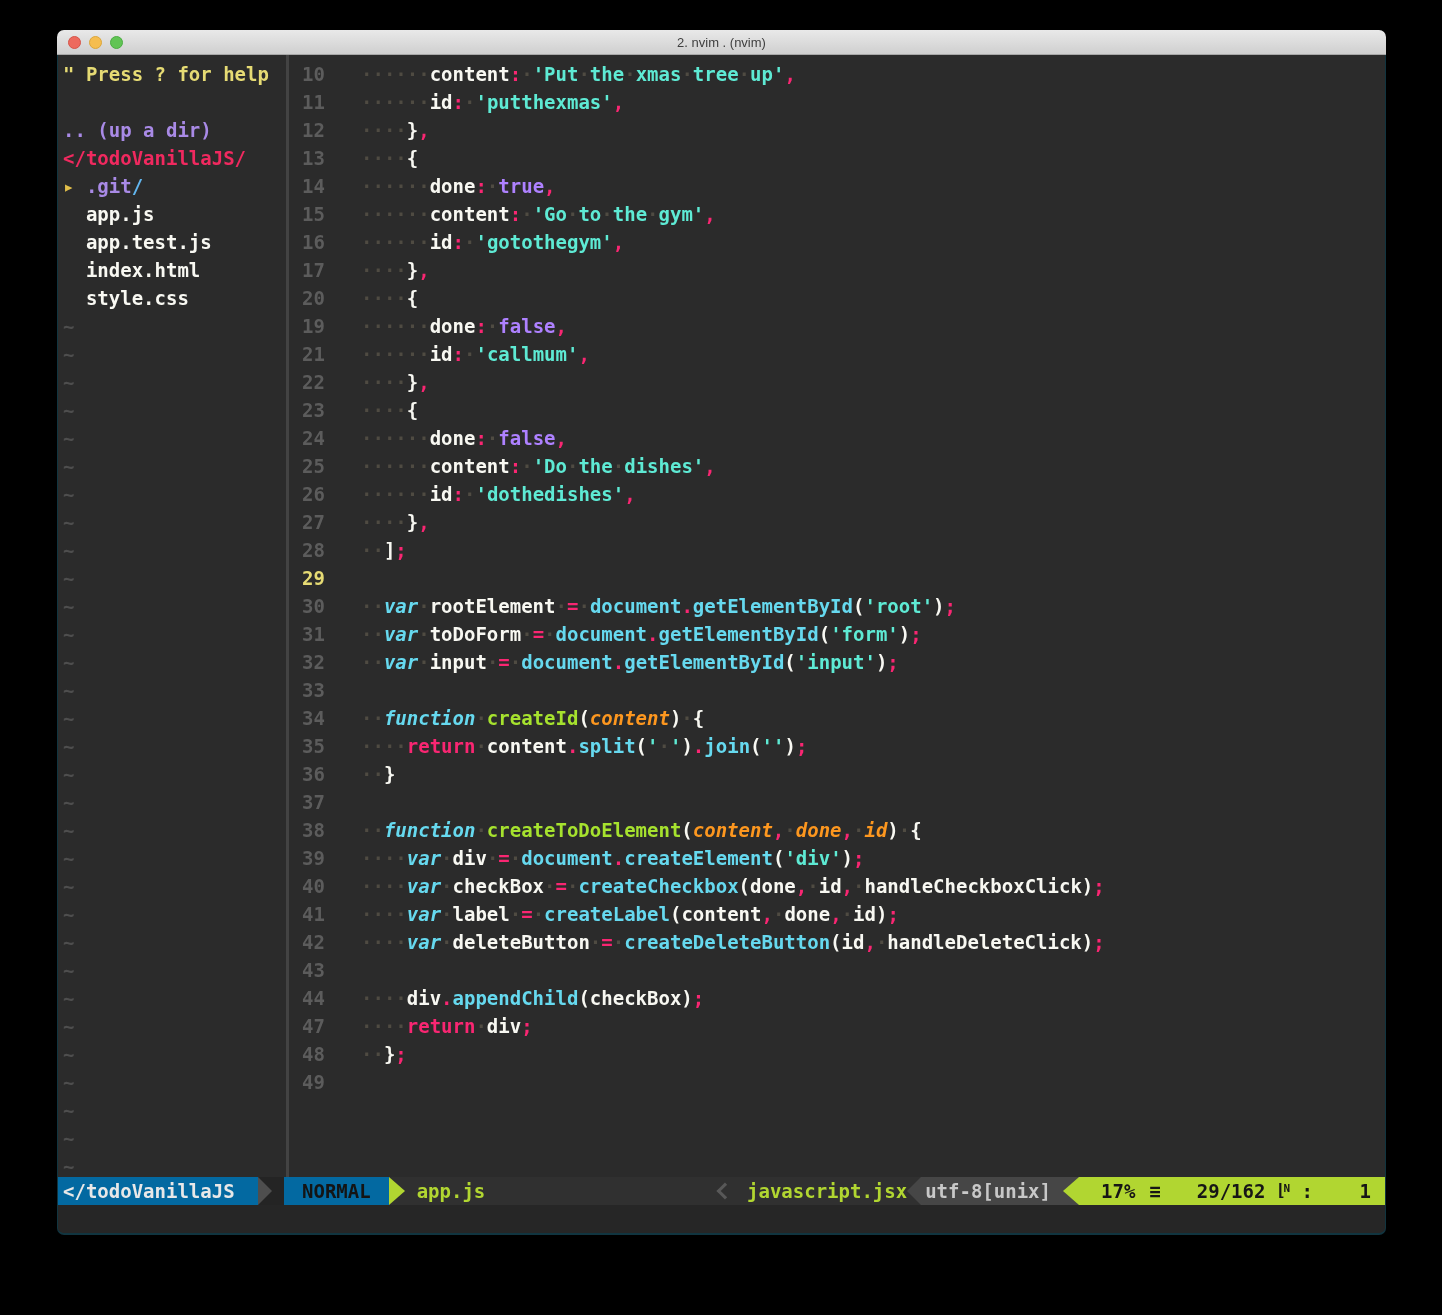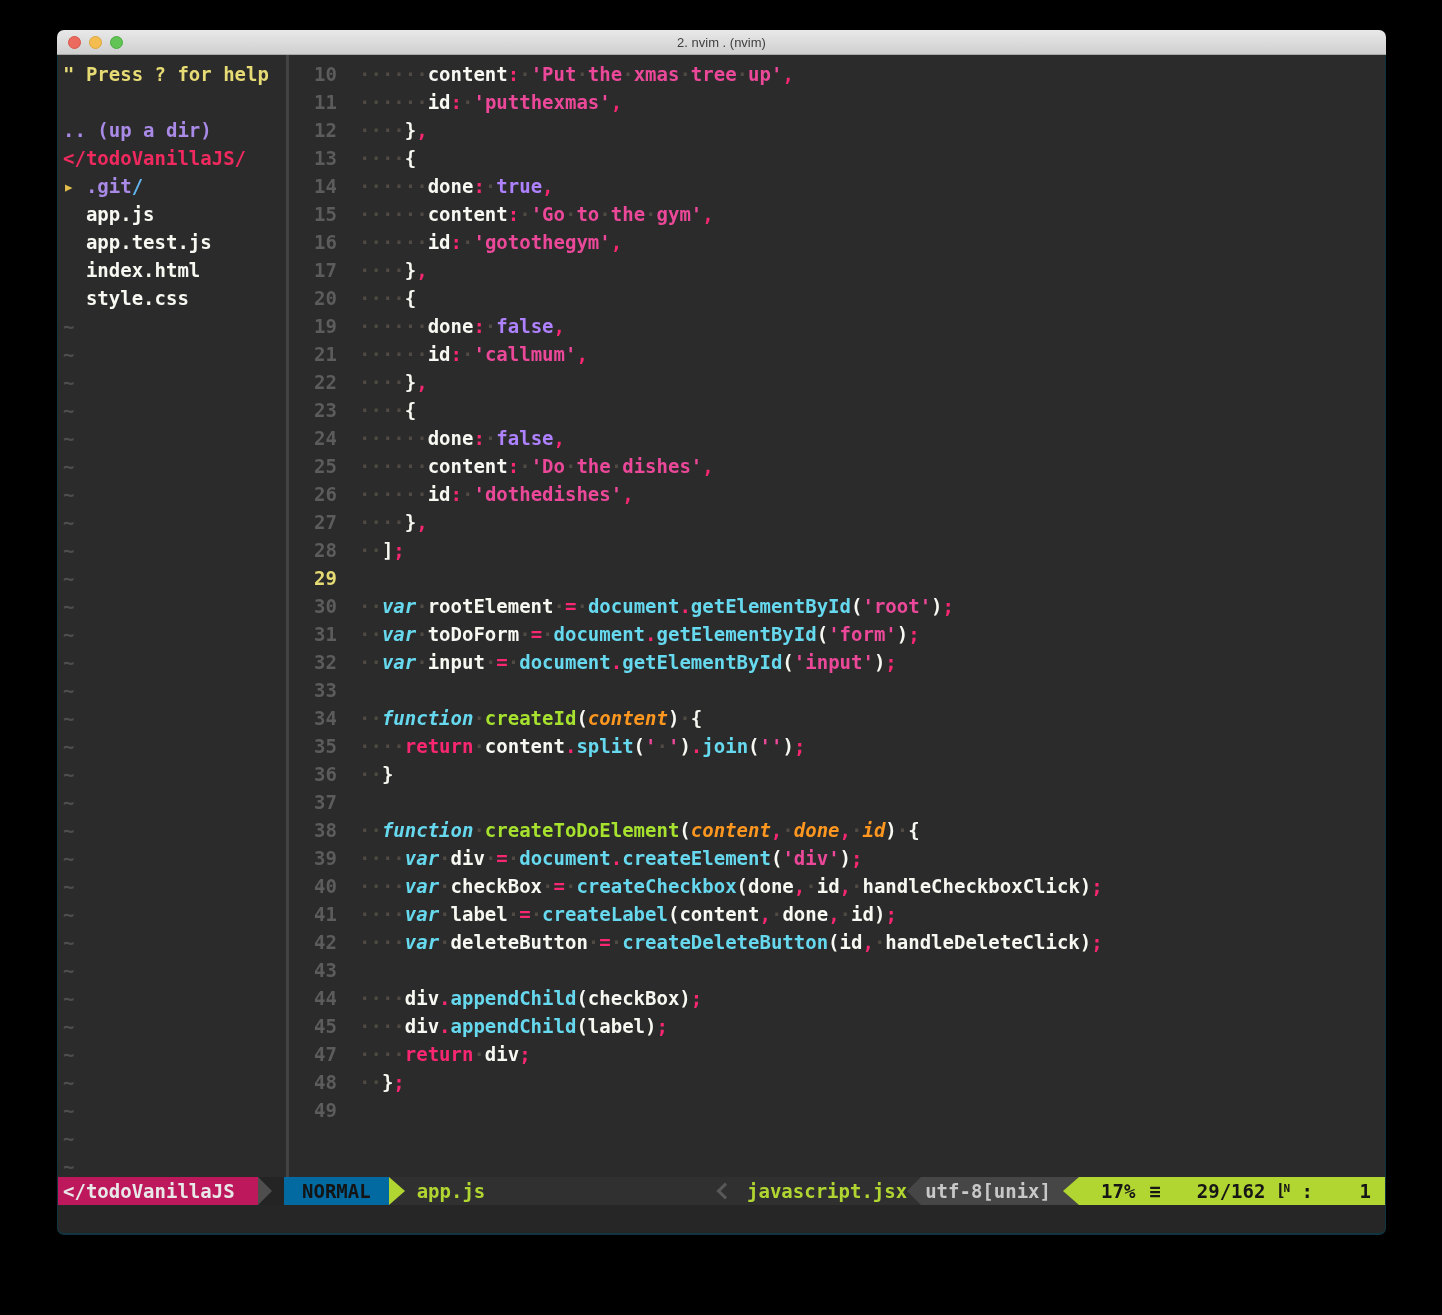--- a/index.html
+++ b/index.html
@@ -28,44 +28,44 @@
         font-size:19px;font-weight:bold;line-height:28px;}
   .main{flex:1;display:flex;overflow:hidden;}
 
   
   .sidebar{width:228px;flex:0 0 228px;padding:5px 0 0 5px;box-sizing:border-box;overflow:hidden;}
   .vsplit{width:3px;flex:0 0 3px;background:#434343;}
   .row{height:28px;white-space:pre;overflow:hidden;}
 
   
   .code{flex:1;padding-top:5px;overflow:hidden;}
-  .gutter{display:inline-block;width:36px;margin-right:22px;text-align:right;color:#5c5c5c;padding-left:12px;}
+  .gutter{display:inline-block;width:36px;margin-right:36px;text-align:right;color:#5c5c5c;}
   .gutter.cur{color:#e6db74;}
 
   
   .w{color:#f8f8f2}
   .p{color:#f92672}
-  .s{color:#ec4899}
+  .s{color:#5eead4}
   .k{color:#66d9ef;font-style:italic}
   .f{color:#66d9ef}
   .d{color:#a6e22e}
   .a{color:#fd971f;font-style:italic}
   .c{color:#ae81ff}
   .ws{color:#4f4b42}
   
   .y{color:#e6db74}
   .v{color:#a98ae6}
   .r{color:#f0295f}
   .o{color:#e2bf4a}
   .b{color:#62b6ef}
   .t{color:#4e4e4e}
 
   
   .statusbar{flex:0 0 28px;height:28px;display:flex;background:#242424;align-items:stretch;}
-  .seg-tree{width:200px;flex:0 0 200px;background:#be185d;color:#e8e8e8;padding-left:5px;box-sizing:border-box;}
+  .seg-tree{width:200px;flex:0 0 200px;background:#0369a1;color:#e8e8e8;padding-left:5px;box-sizing:border-box;}
   .arr{width:0;height:0;border-top:14px solid transparent;border-bottom:14px solid transparent;}
   .arr-tree{border-left:14px solid #4e4e4e;}
   .gap{width:12px;flex:0 0 12px;}
   .seg-mode{background:#0369a1;color:#141414;padding:0 18px;}
   .arr-mode{border-left:16px solid #b1d631;background:#303030;}
   .mid{flex:1;background:#303030;display:flex;align-items:center;overflow:hidden;}
   .fname{color:#b1d631;margin-left:12px;}
   .spacer{flex:1;}
   .chev{width:9px;height:9px;border-left:3px solid #585858;border-bottom:3px solid #585858;
         transform:rotate(45deg);margin-right:16px;flex:0 0 9px;}
@@ -172,21 +172,20 @@
           <div class="row"><span class="gutter">35</span><span class="ws">····</span><span class="p">return</span><span class="ws">·</span><span class="w">content</span><span class="p">.</span><span class="f">split</span><span class="w">(</span><span class="s">'</span><span class="ws">·</span><span class="s">'</span><span class="w">)</span><span class="p">.</span><span class="f">join</span><span class="w">(</span><span class="s">''</span><span class="w">)</span><span class="p">;</span></div>
           <div class="row"><span class="gutter">36</span><span class="ws">··</span><span class="w">}</span></div>
           <div class="row"><span class="gutter">37</span></div>
           <div class="row"><span class="gutter">38</span><span class="ws">··</span><span class="k">function</span><span class="ws">·</span><span class="d">createToDoElement</span><span class="w">(</span><span class="a">content</span><span class="p">,</span><span class="ws">·</span><span class="a">done</span><span class="p">,</span><span class="ws">·</span><span class="a">id</span><span class="w">)</span><span class="ws">·</span><span class="w">{</span></div>
           <div class="row"><span class="gutter">39</span><span class="ws">····</span><span class="k">var</span><span class="ws">·</span><span class="w">div</span><span class="ws">·</span><span class="p">=</span><span class="ws">·</span><span class="f">document</span><span class="p">.</span><span class="f">createElement</span><span class="w">(</span><span class="s">'div'</span><span class="w">)</span><span class="p">;</span></div>
           <div class="row"><span class="gutter">40</span><span class="ws">····</span><span class="k">var</span><span class="ws">·</span><span class="w">checkBox</span><span class="ws">·</span><span class="p">=</span><span class="ws">·</span><span class="f">createCheckbox</span><span class="w">(done</span><span class="p">,</span><span class="ws">·</span><span class="w">id</span><span class="p">,</span><span class="ws">·</span><span class="w">handleCheckboxClick)</span><span class="p">;</span></div>
           <div class="row"><span class="gutter">41</span><span class="ws">····</span><span class="k">var</span><span class="ws">·</span><span class="w">label</span><span class="ws">·</span><span class="p">=</span><span class="ws">·</span><span class="f">createLabel</span><span class="w">(content</span><span class="p">,</span><span class="ws">·</span><span class="w">done</span><span class="p">,</span><span class="ws">·</span><span class="w">id)</span><span class="p">;</span></div>
           <div class="row"><span class="gutter">42</span><span class="ws">····</span><span class="k">var</span><span class="ws">·</span><span class="w">deleteButton</span><span class="ws">·</span><span class="p">=</span><span class="ws">·</span><span class="f">createDeleteButton</span><span class="w">(id</span><span class="p">,</span><span class="ws">·</span><span class="w">handleDeleteClick)</span><span class="p">;</span></div>
           <div class="row"><span class="gutter">43</span></div>
           <div class="row"><span class="gutter">44</span><span class="ws">····</span><span class="w">div</span><span class="p">.</span><span class="f">appendChild</span><span class="w">(checkBox)</span><span class="p">;</span></div>
-          <div class="row"><span class="gutter">45</span><span class="ws">····</span><span class="w">div</span><span class="p">.</span><span class="f">appendChild</span><span class="w">(label)</span><span class="p">;</span></div>
           <div class="row"><span class="gutter">47</span><span class="ws">····</span><span class="p">return</span><span class="ws">·</span><span class="w">div</span><span class="p">;</span></div>
           <div class="row"><span class="gutter">48</span><span class="ws">··</span><span class="w">}</span><span class="p">;</span></div>
           <div class="row"><span class="gutter">49</span></div>
         </div>
     </div>
 
     <div class="statusbar">
       <div class="seg-tree">&lt;/todoVanillaJS</div>
       <div class="arr arr-tree"></div>
       <div class="gap"></div>

